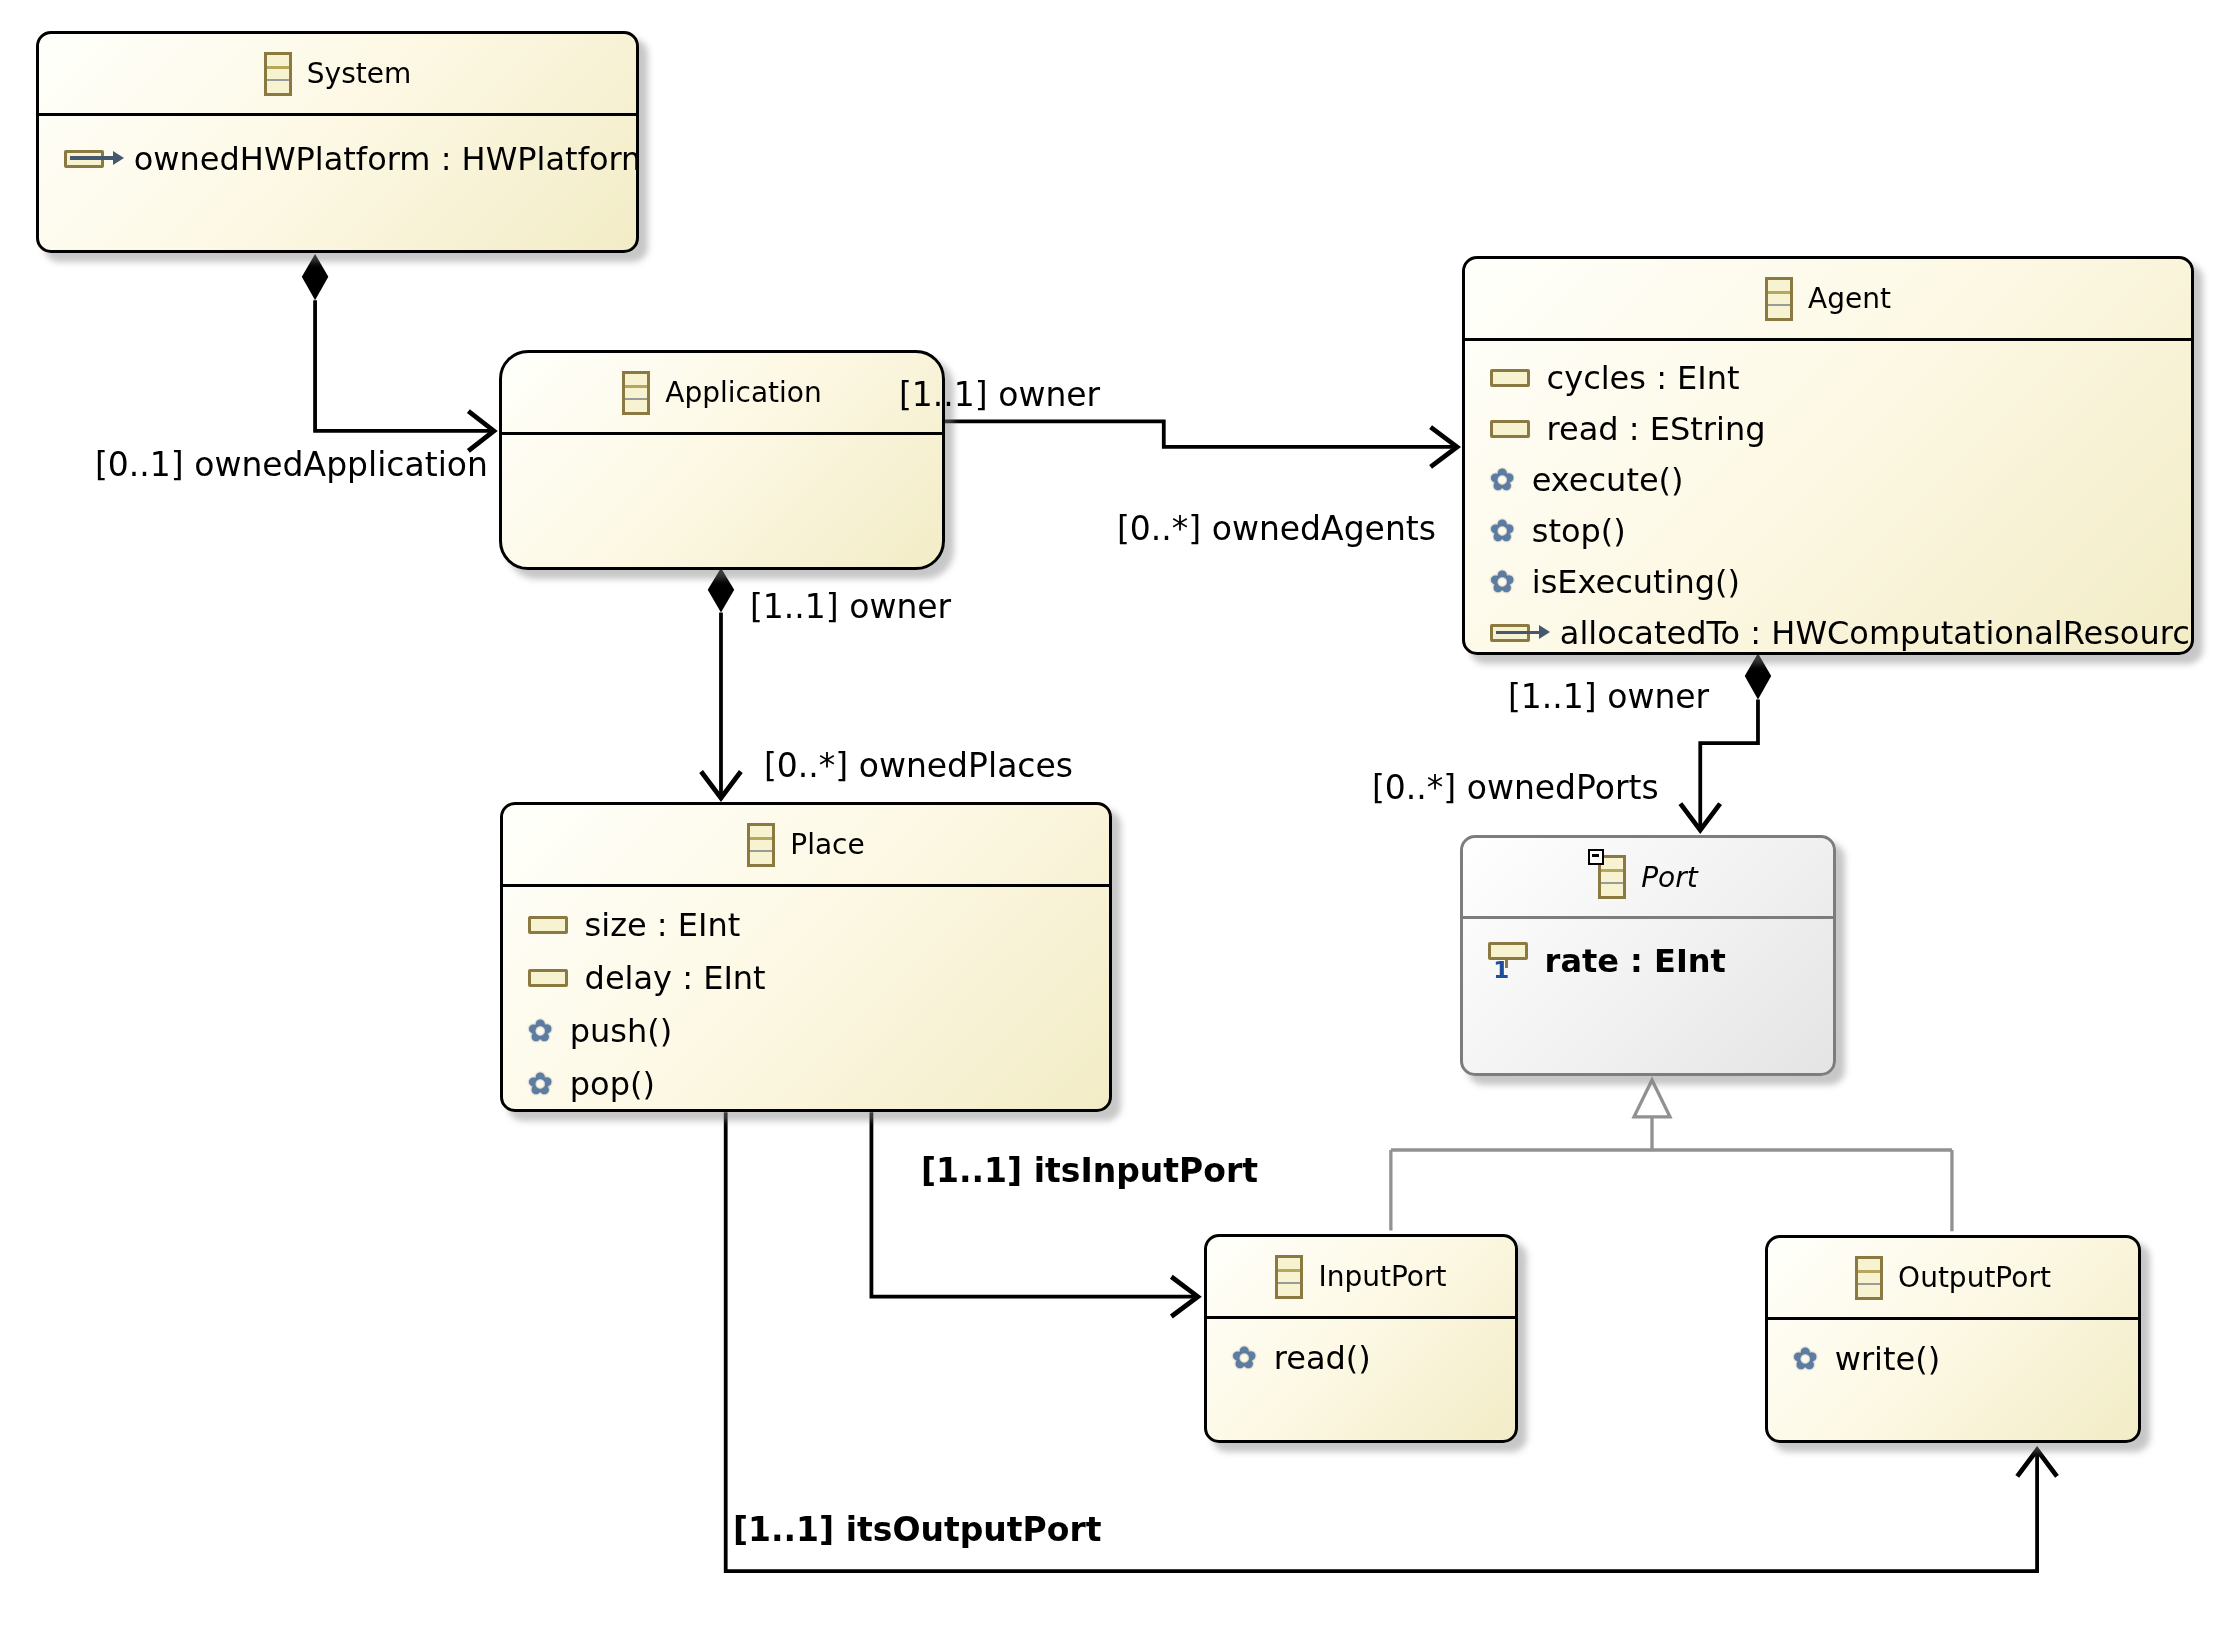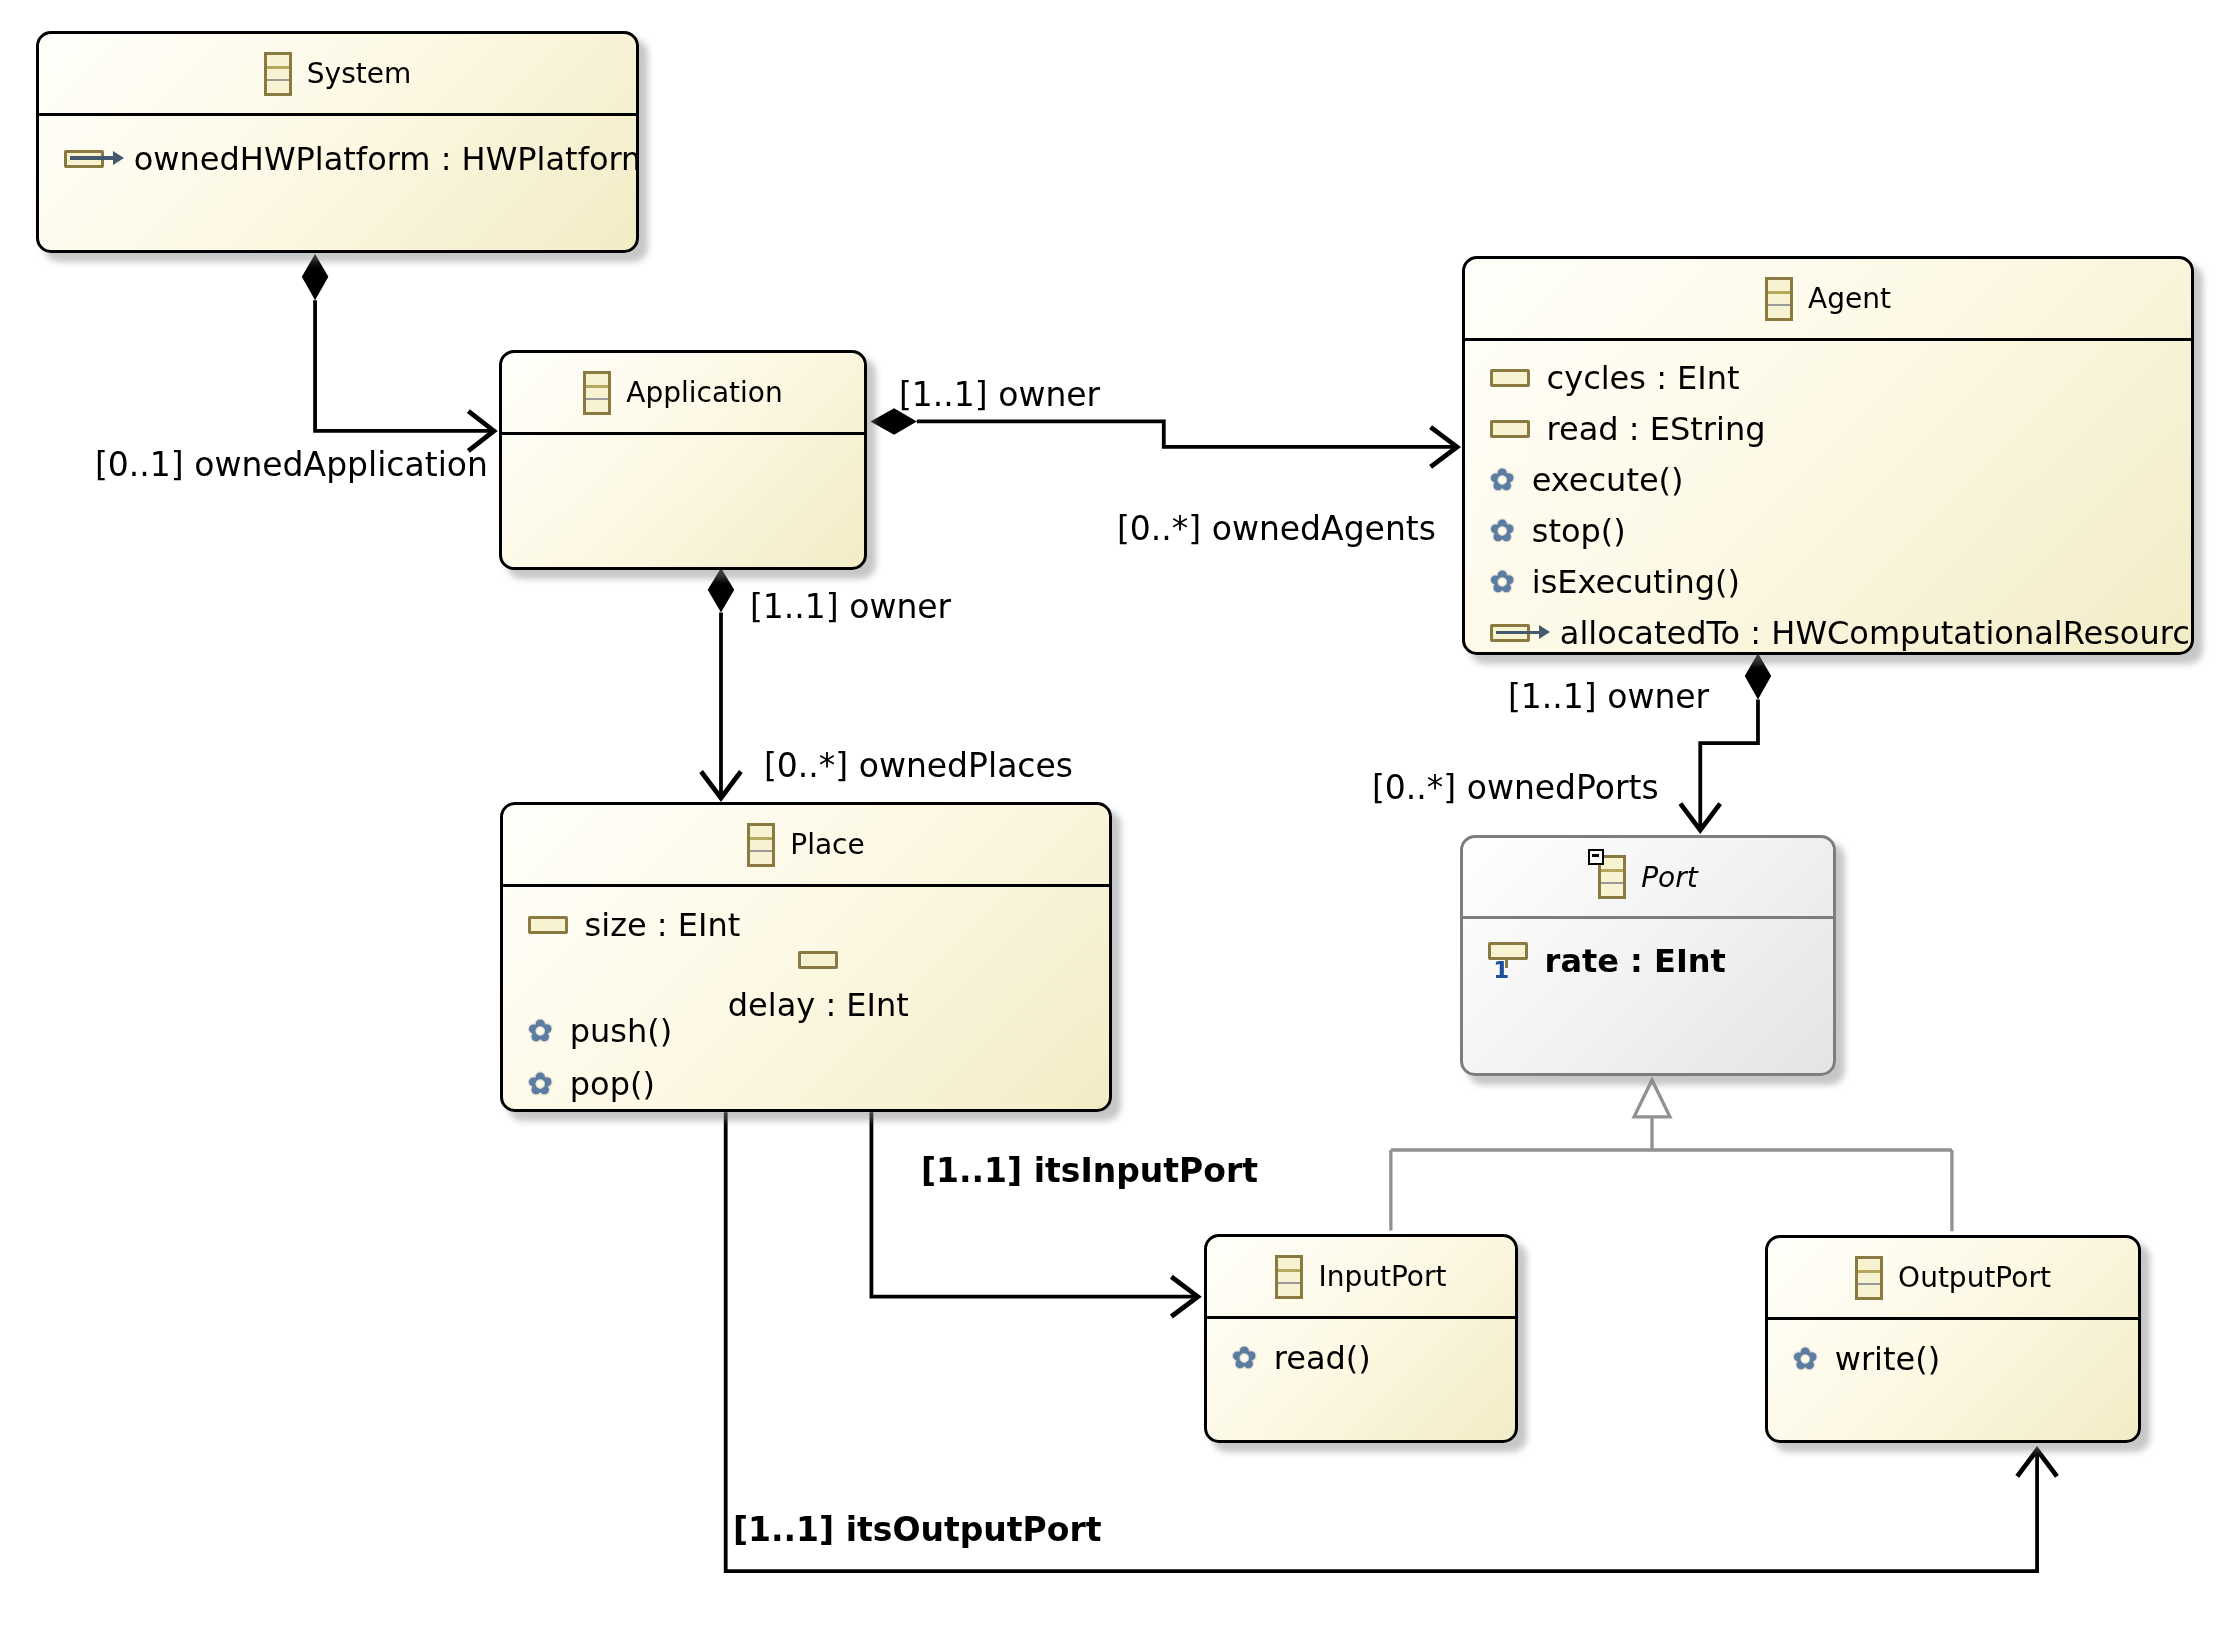--- a/index.html
+++ b/index.html
@@ -107,21 +107,21 @@
     <span>System</span>
   </div>
   <div class="body" style="padding-top:17px;">
     <div class="row">
       <span class="ref-icon"></span>
       <span>ownedHWPlatform : HWPlatform</span>
     </div>
   </div>
 </div>
 
-<div class="cls" style="left:499px;top:350px;width:368px;height:220px;">
+<div class="cls" style="left:499px;top:350px;width:446px;height:220px;border-radius:29px;">
   <div class="title">
     <span class="class-icon"></span>
     <span>Application</span>
   </div>
   <div class="body"></div>
 </div>
 
 <div class="cls" style="left:1462px;top:256px;width:732px;height:399px;">
   <div class="title">
     <span class="class-icon"></span>
@@ -158,21 +158,21 @@
 <div class="cls" style="left:500px;top:802px;width:612px;height:310px;">
   <div class="title">
     <span class="class-icon"></span>
     <span>Place</span>
   </div>
   <div class="body" style="padding-top:11.4px;">
     <div class="row" style="height:53px;">
       <span class="attr-icon"></span>
       <span>size : EInt</span>
     </div>
-    <div class="row" style="height:53px;flex-direction:column;">
+    <div class="row" style="height:53px;">
       <span class="attr-icon"></span>
       <span>delay : EInt</span>
     </div>
     <div class="row" style="height:53px;">
       <span class="op-icon"></span>
       <span>push()</span>
     </div>
     <div class="row" style="height:53px;">
       <span class="op-icon"></span>
       <span>pop()</span>

